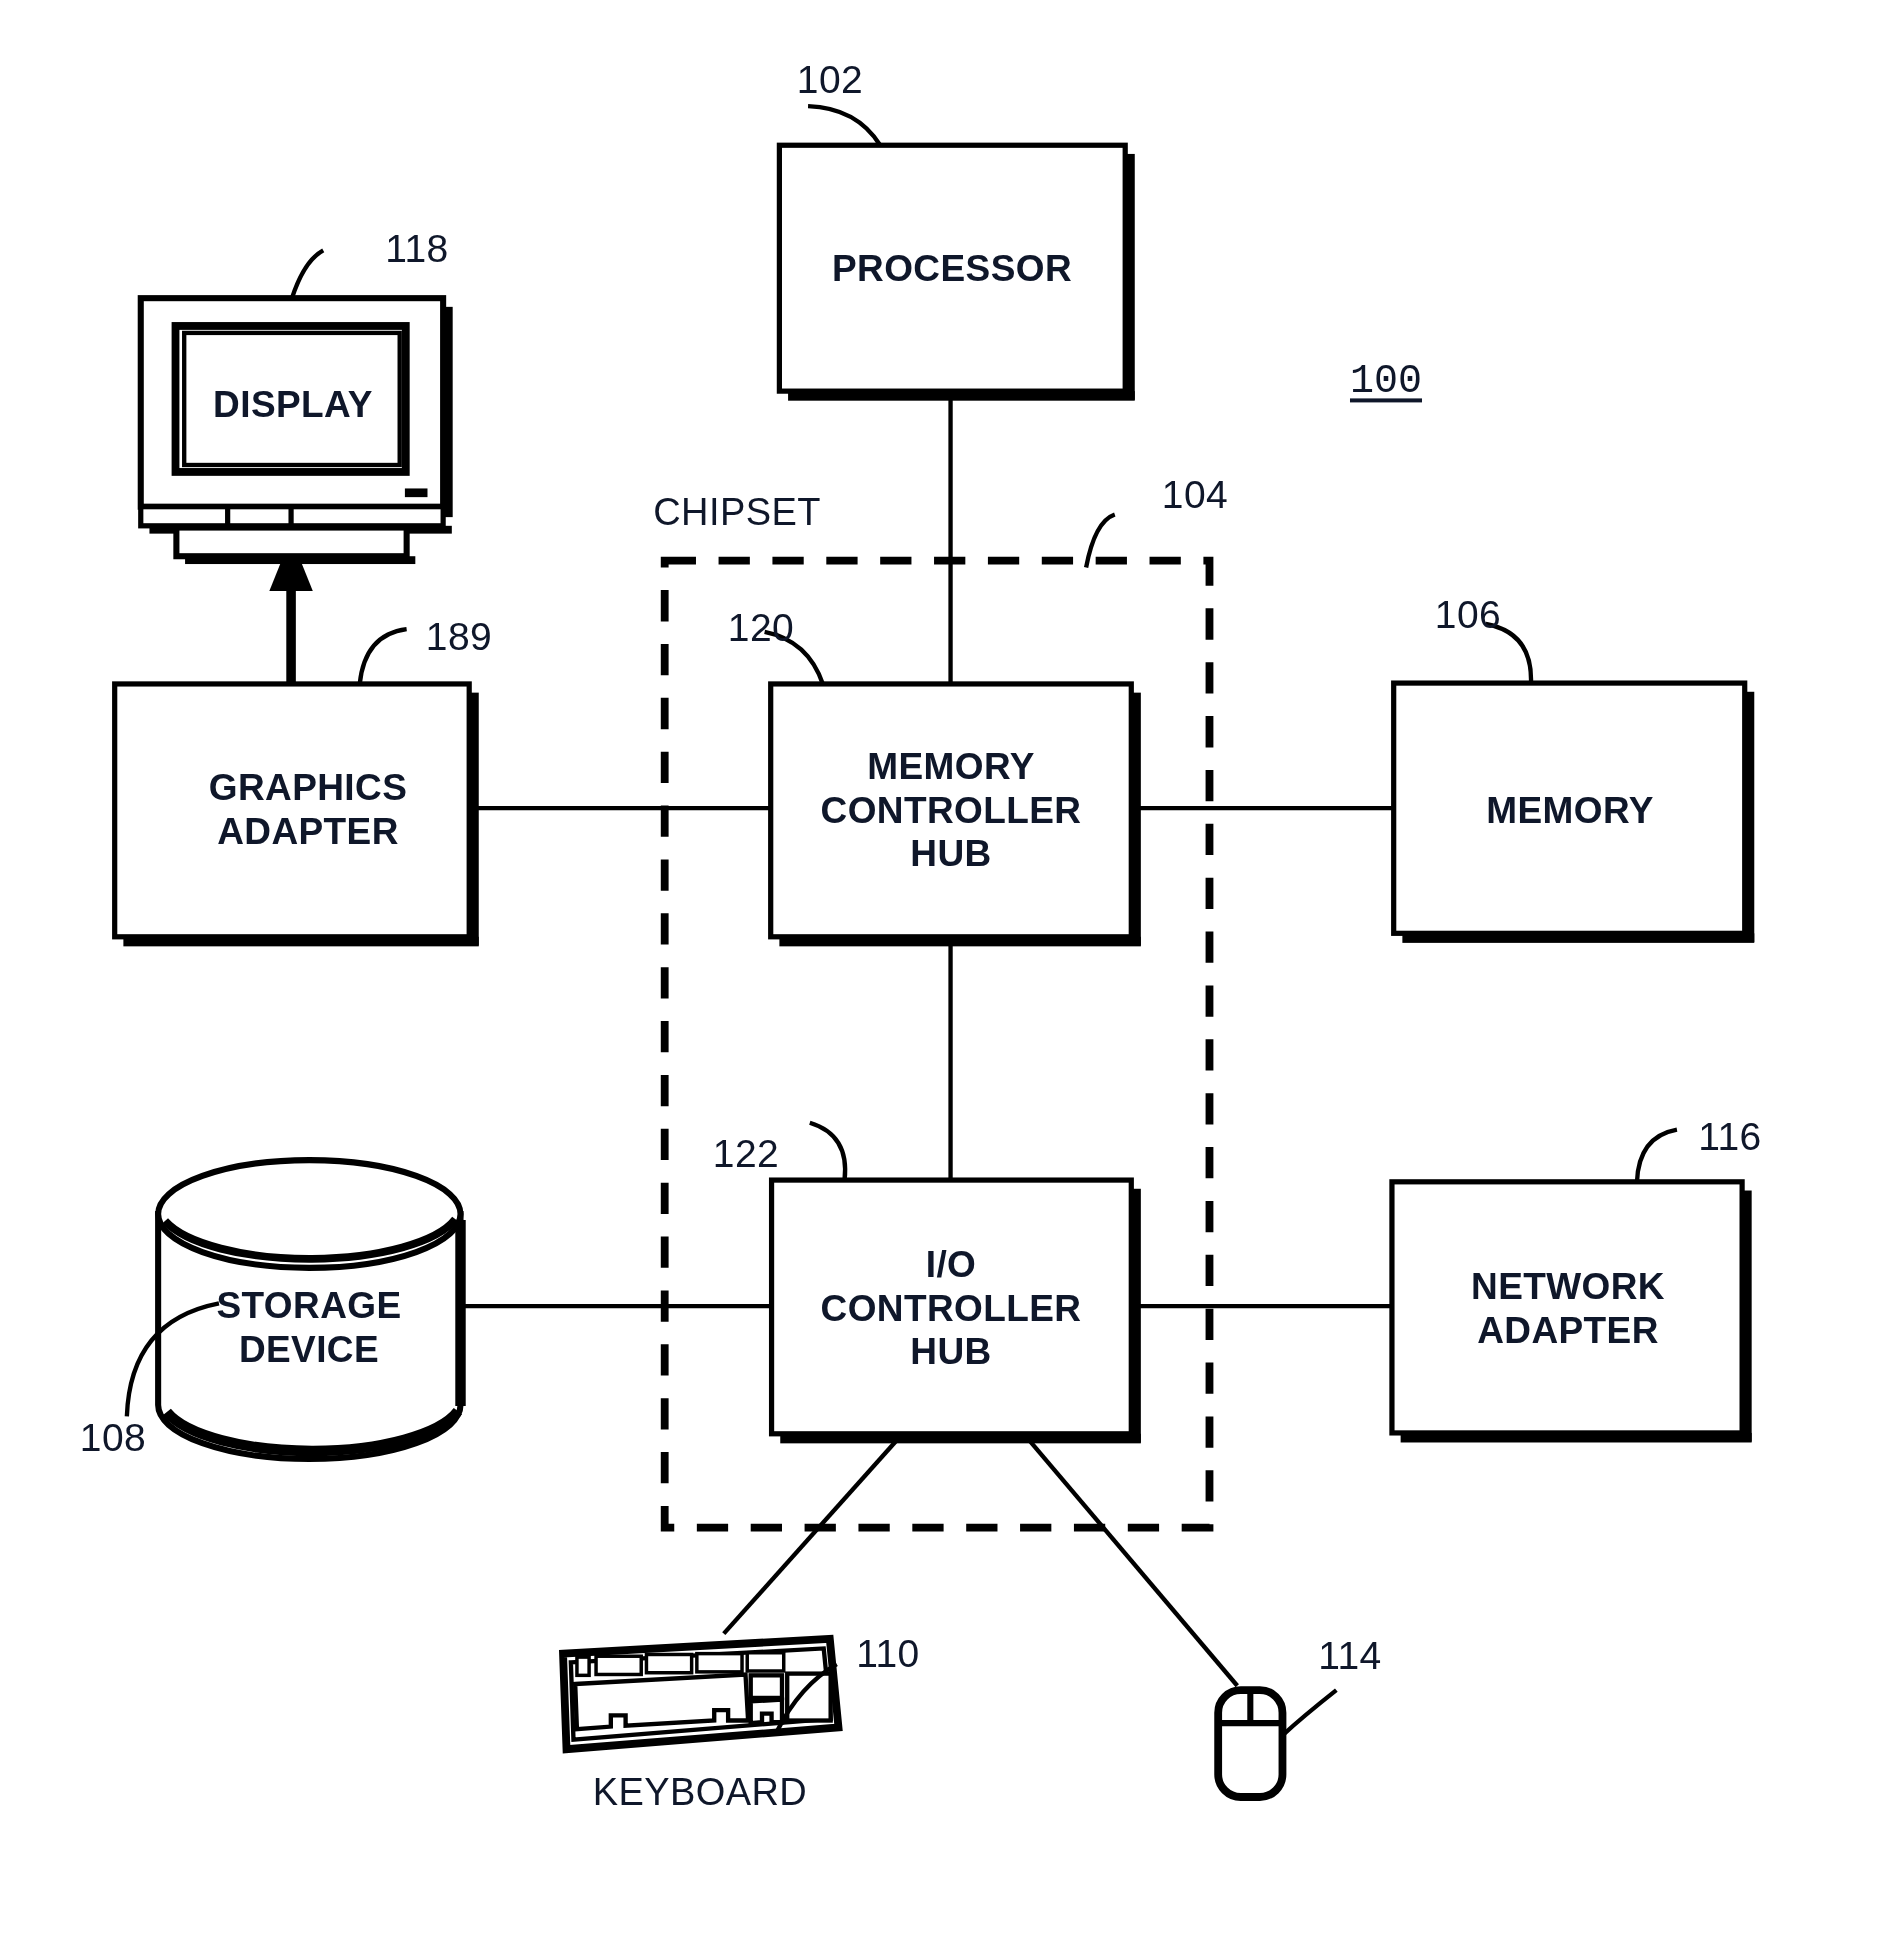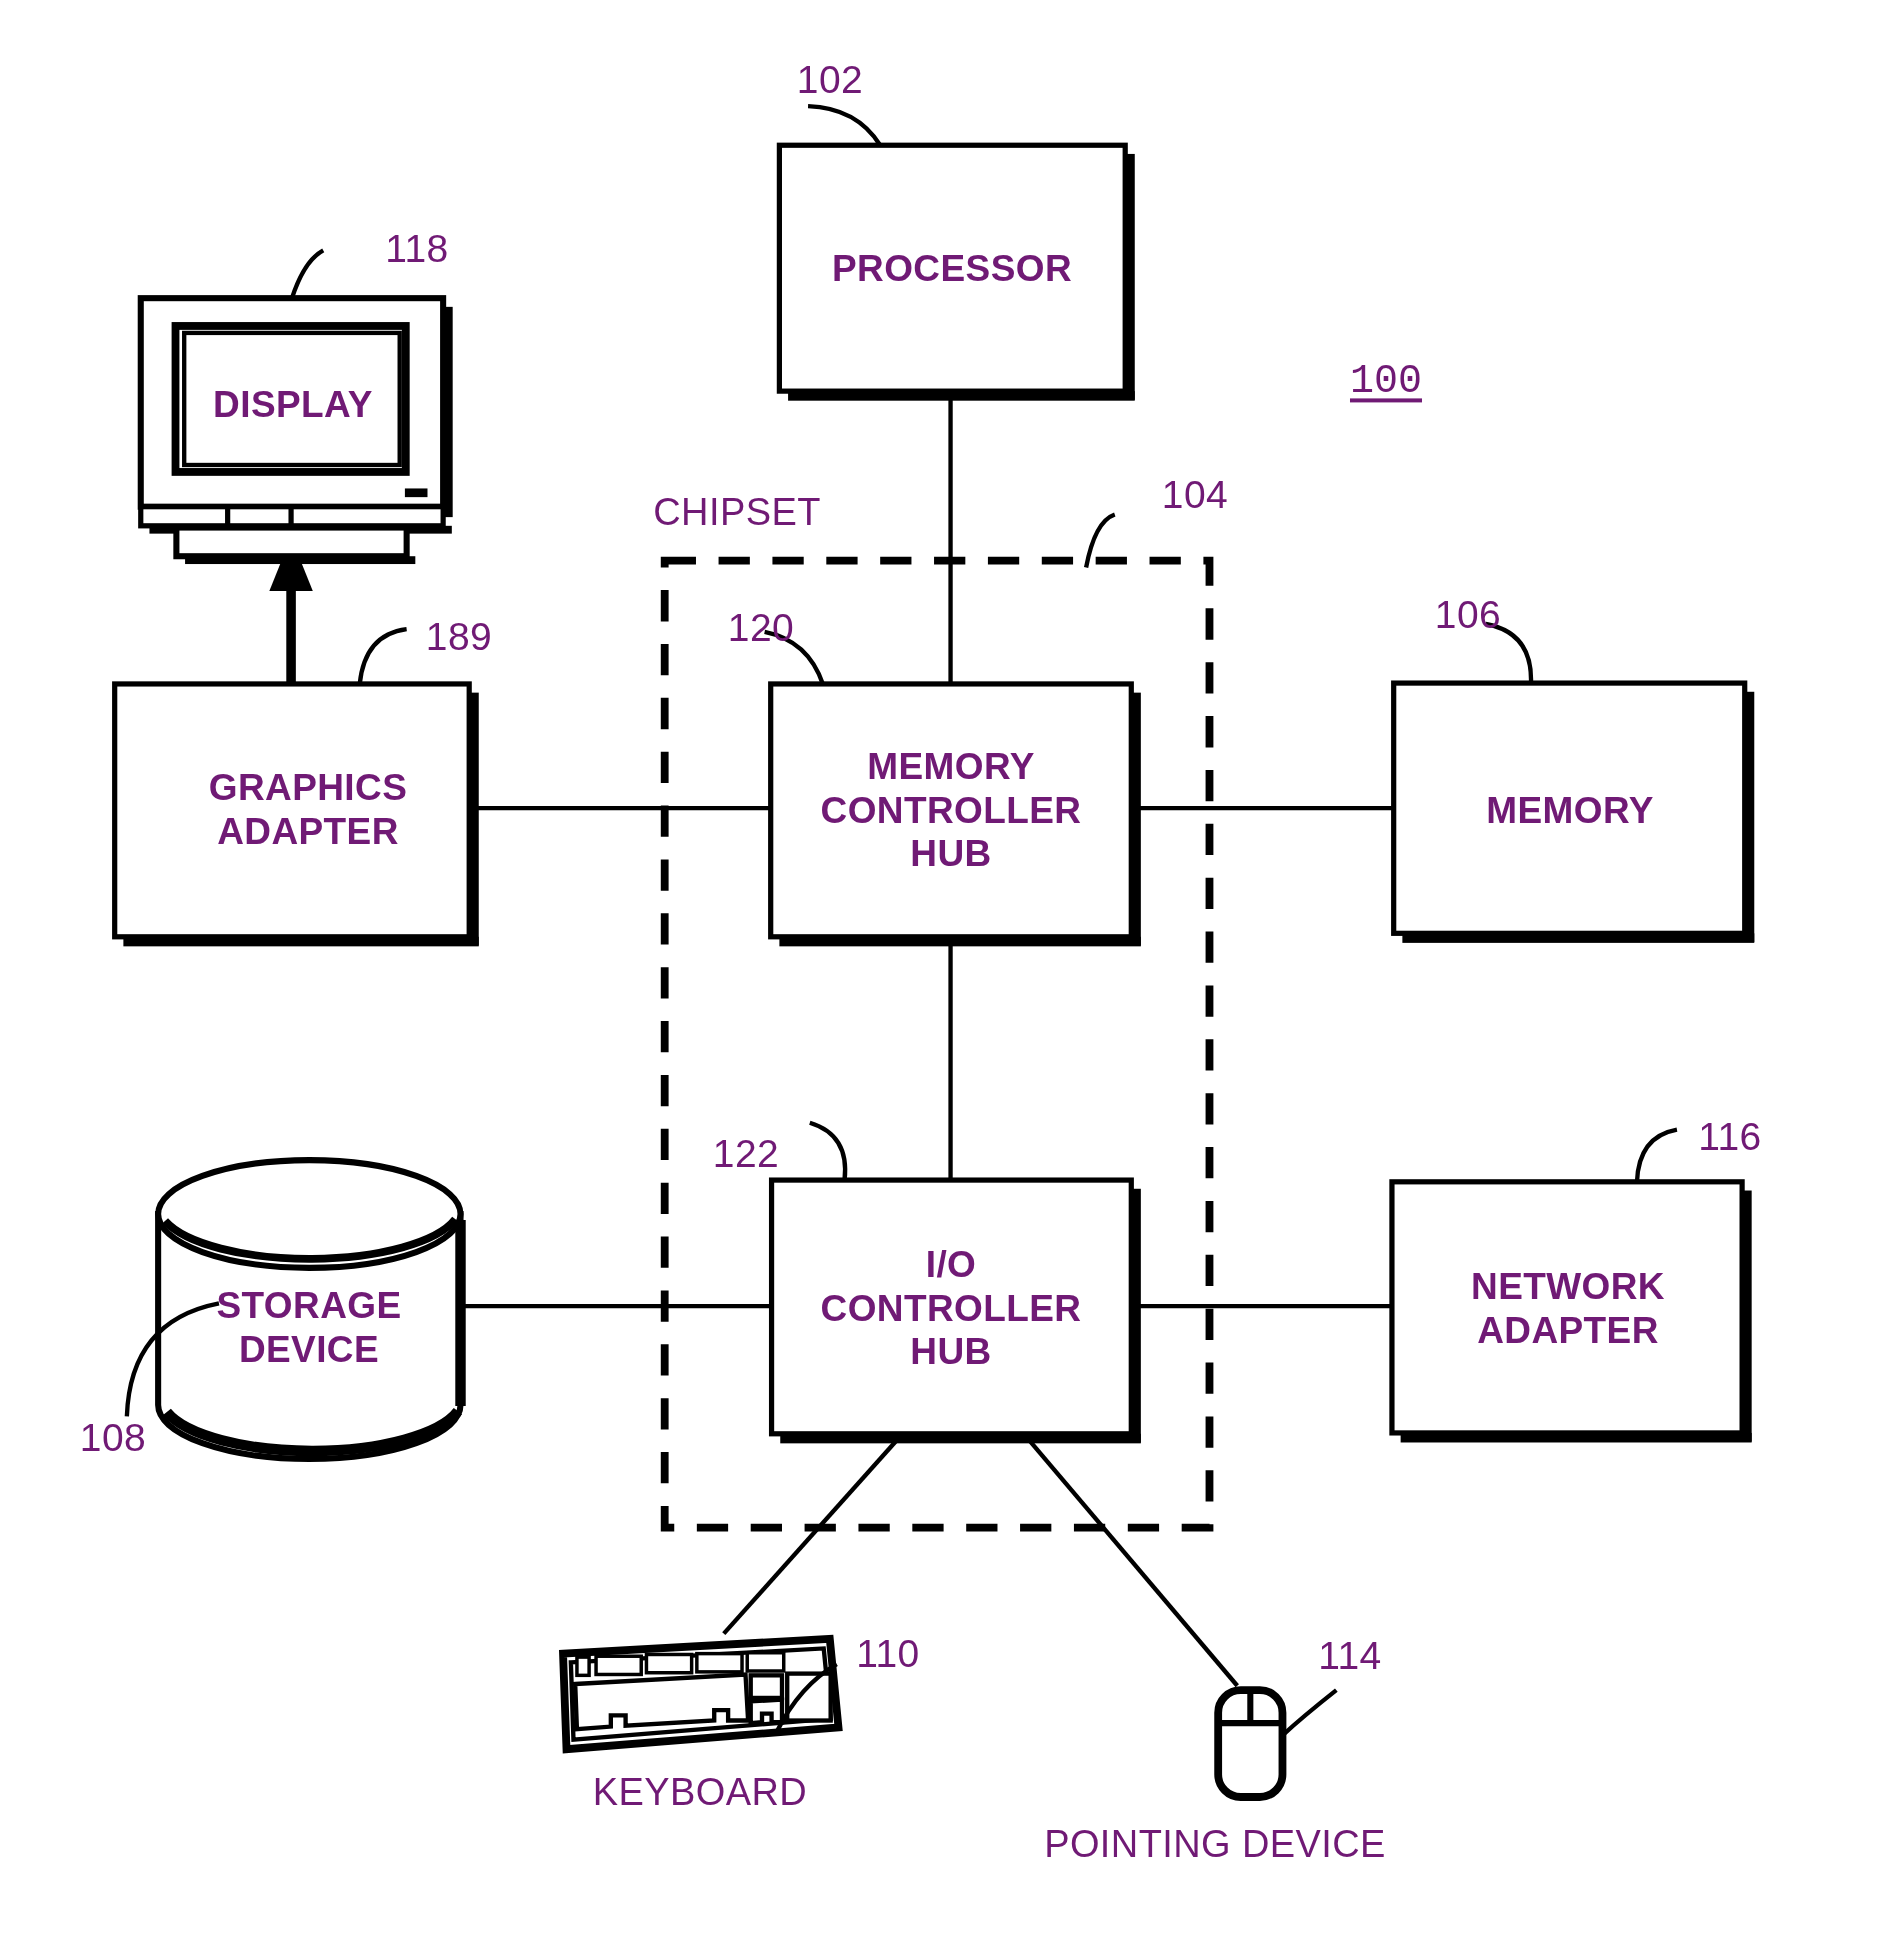--- a/index.html
+++ b/index.html
@@ -23,21 +23,21 @@
     top: 0;
     width: 1882px;
     height: 1957px;
   }
   .box-label,
   .ref-num,
   .ext-label,
   .fig-num {
     position: absolute;
     font-family: "Liberation Sans", sans-serif;
-    color: #701a75;
+    color: #0f172a;
     white-space: pre;
     line-height: 1.18;
     text-align: center;
   }
   .box-label {
     font-size: 37px;
     letter-spacing: 0.4px;
     font-weight: bold;
   }
   .ref-num {
@@ -232,20 +232,19 @@
   <div class="box-label centered" style="left:309px; top:1328px;">STORAGE
 DEVICE</div>
   <div class="ref-num centered" style="left:113px; top:1438px;">108</div>
 
   <div class="box-label centered" style="left:293px; top:405px;">DISPLAY</div>
   <div class="ref-num centered" style="left:417px; top:249px;">118</div>
 
   <div class="ext-label centered" style="left:700px; top:1792px;">KEYBOARD</div>
   <div class="ref-num centered" style="left:888px; top:1654px;">110</div>
 
-  <div class="ext-label centered" style="left:1215px; top:1844px;">POINTING DEVICE</div>
   <div class="ref-num centered" style="left:1350px; top:1656px;">114</div>
 
   <div class="ext-label centered" style="left:737px; top:512px;">CHIPSET</div>
   <div class="ref-num centered" style="left:1195px; top:495px;">104</div>
 
 </div>
 
 
 </body></html>

